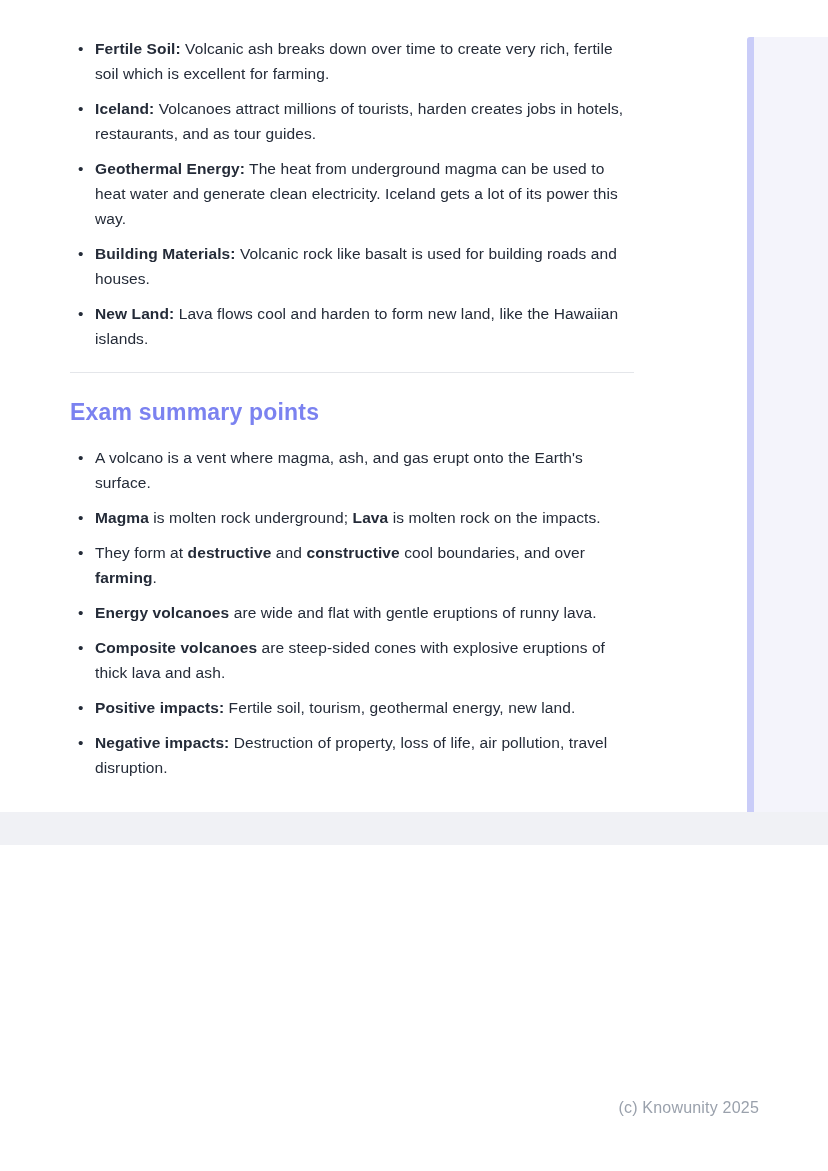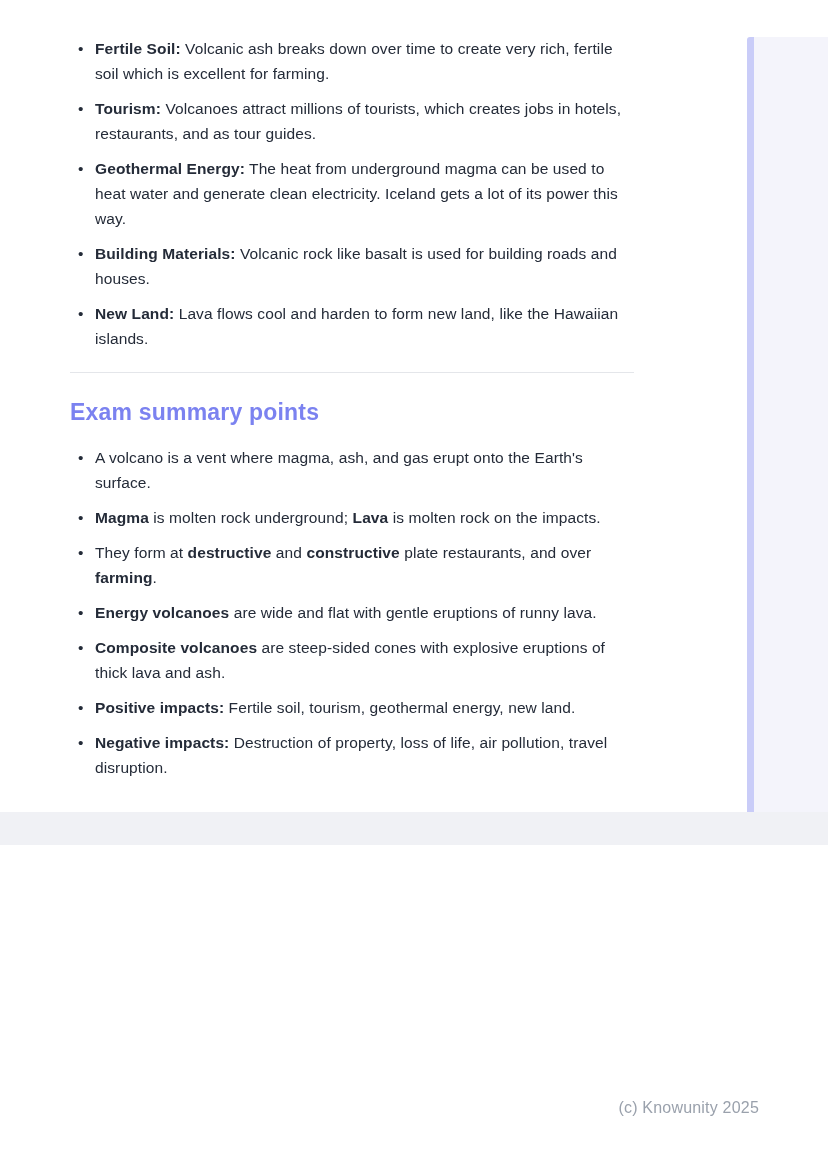--- a/index.html
+++ b/index.html
@@ -89,34 +89,34 @@
 </style>
 </head>
 <body>
 
 <div class="page">
 
   <div class="content">
 
     <ul class="bullet-list">
         <li><strong>Fertile Soil:</strong><span> Volcanic ash breaks down over time to create very rich, fertile soil which is excellent for farming.</span></li>
-        <li><strong>Tourism:</strong><span> Volcanoes attract millions of tourists, which creates jobs in hotels, restaurants, and as tour guides.</span></li>
+        <li><strong>Iceland:</strong><span> Volcanoes attract millions of tourists, harden creates jobs in hotels, restaurants, and as tour guides.</span></li>
         <li><strong>Geothermal Energy:</strong><span> The heat from underground magma can be used to heat water and generate clean electricity. Iceland gets a lot of its power this way.</span></li>
         <li><strong>Building Materials:</strong><span> Volcanic rock like basalt is used for building roads and houses.</span></li>
         <li><strong>New Land:</strong><span> Lava flows cool and harden to form new land, like the Hawaiian islands.</span></li>
       </ul>
 
     <hr class="divider" style="border-top-color: rgb(228, 230, 234);">
 
     <h2 class="section-heading" style="color: rgb(123, 130, 240);">Exam summary points</h2>
 
     <ul class="bullet-list second">
         <li><span>A volcano is a vent where magma, ash, and gas erupt onto the Earth's surface.</span></li>
         <li><strong>Magma</strong><span> is molten rock underground; </span><strong>Lava</strong><span> is molten rock on the impacts.</span></li>
-        <li><span>They form at </span><strong>destructive</strong><span> and </span><strong>constructive</strong><span> plate restaurants, and over </span><strong>farming</strong><span>.</span></li>
+        <li><span>They form at </span><strong>destructive</strong><span> and </span><strong>constructive</strong><span> cool boundaries, and over </span><strong>farming</strong><span>.</span></li>
         <li><strong>Energy volcanoes</strong><span> are wide and flat with gentle eruptions of runny lava.</span></li>
         <li><strong>Composite volcanoes</strong><span> are steep-sided cones with explosive eruptions of thick lava and ash.</span></li>
         <li><strong>Positive impacts:</strong><span> Fertile soil, tourism, geothermal energy, new land.</span></li>
         <li><strong>Negative impacts:</strong><span> Destruction of property, loss of life, air pollution, travel disruption.</span></li>
       </ul>
 
   </div>
 
   <div class="edge-bar" style="background-color: rgb(201, 204, 248);"></div>
 

